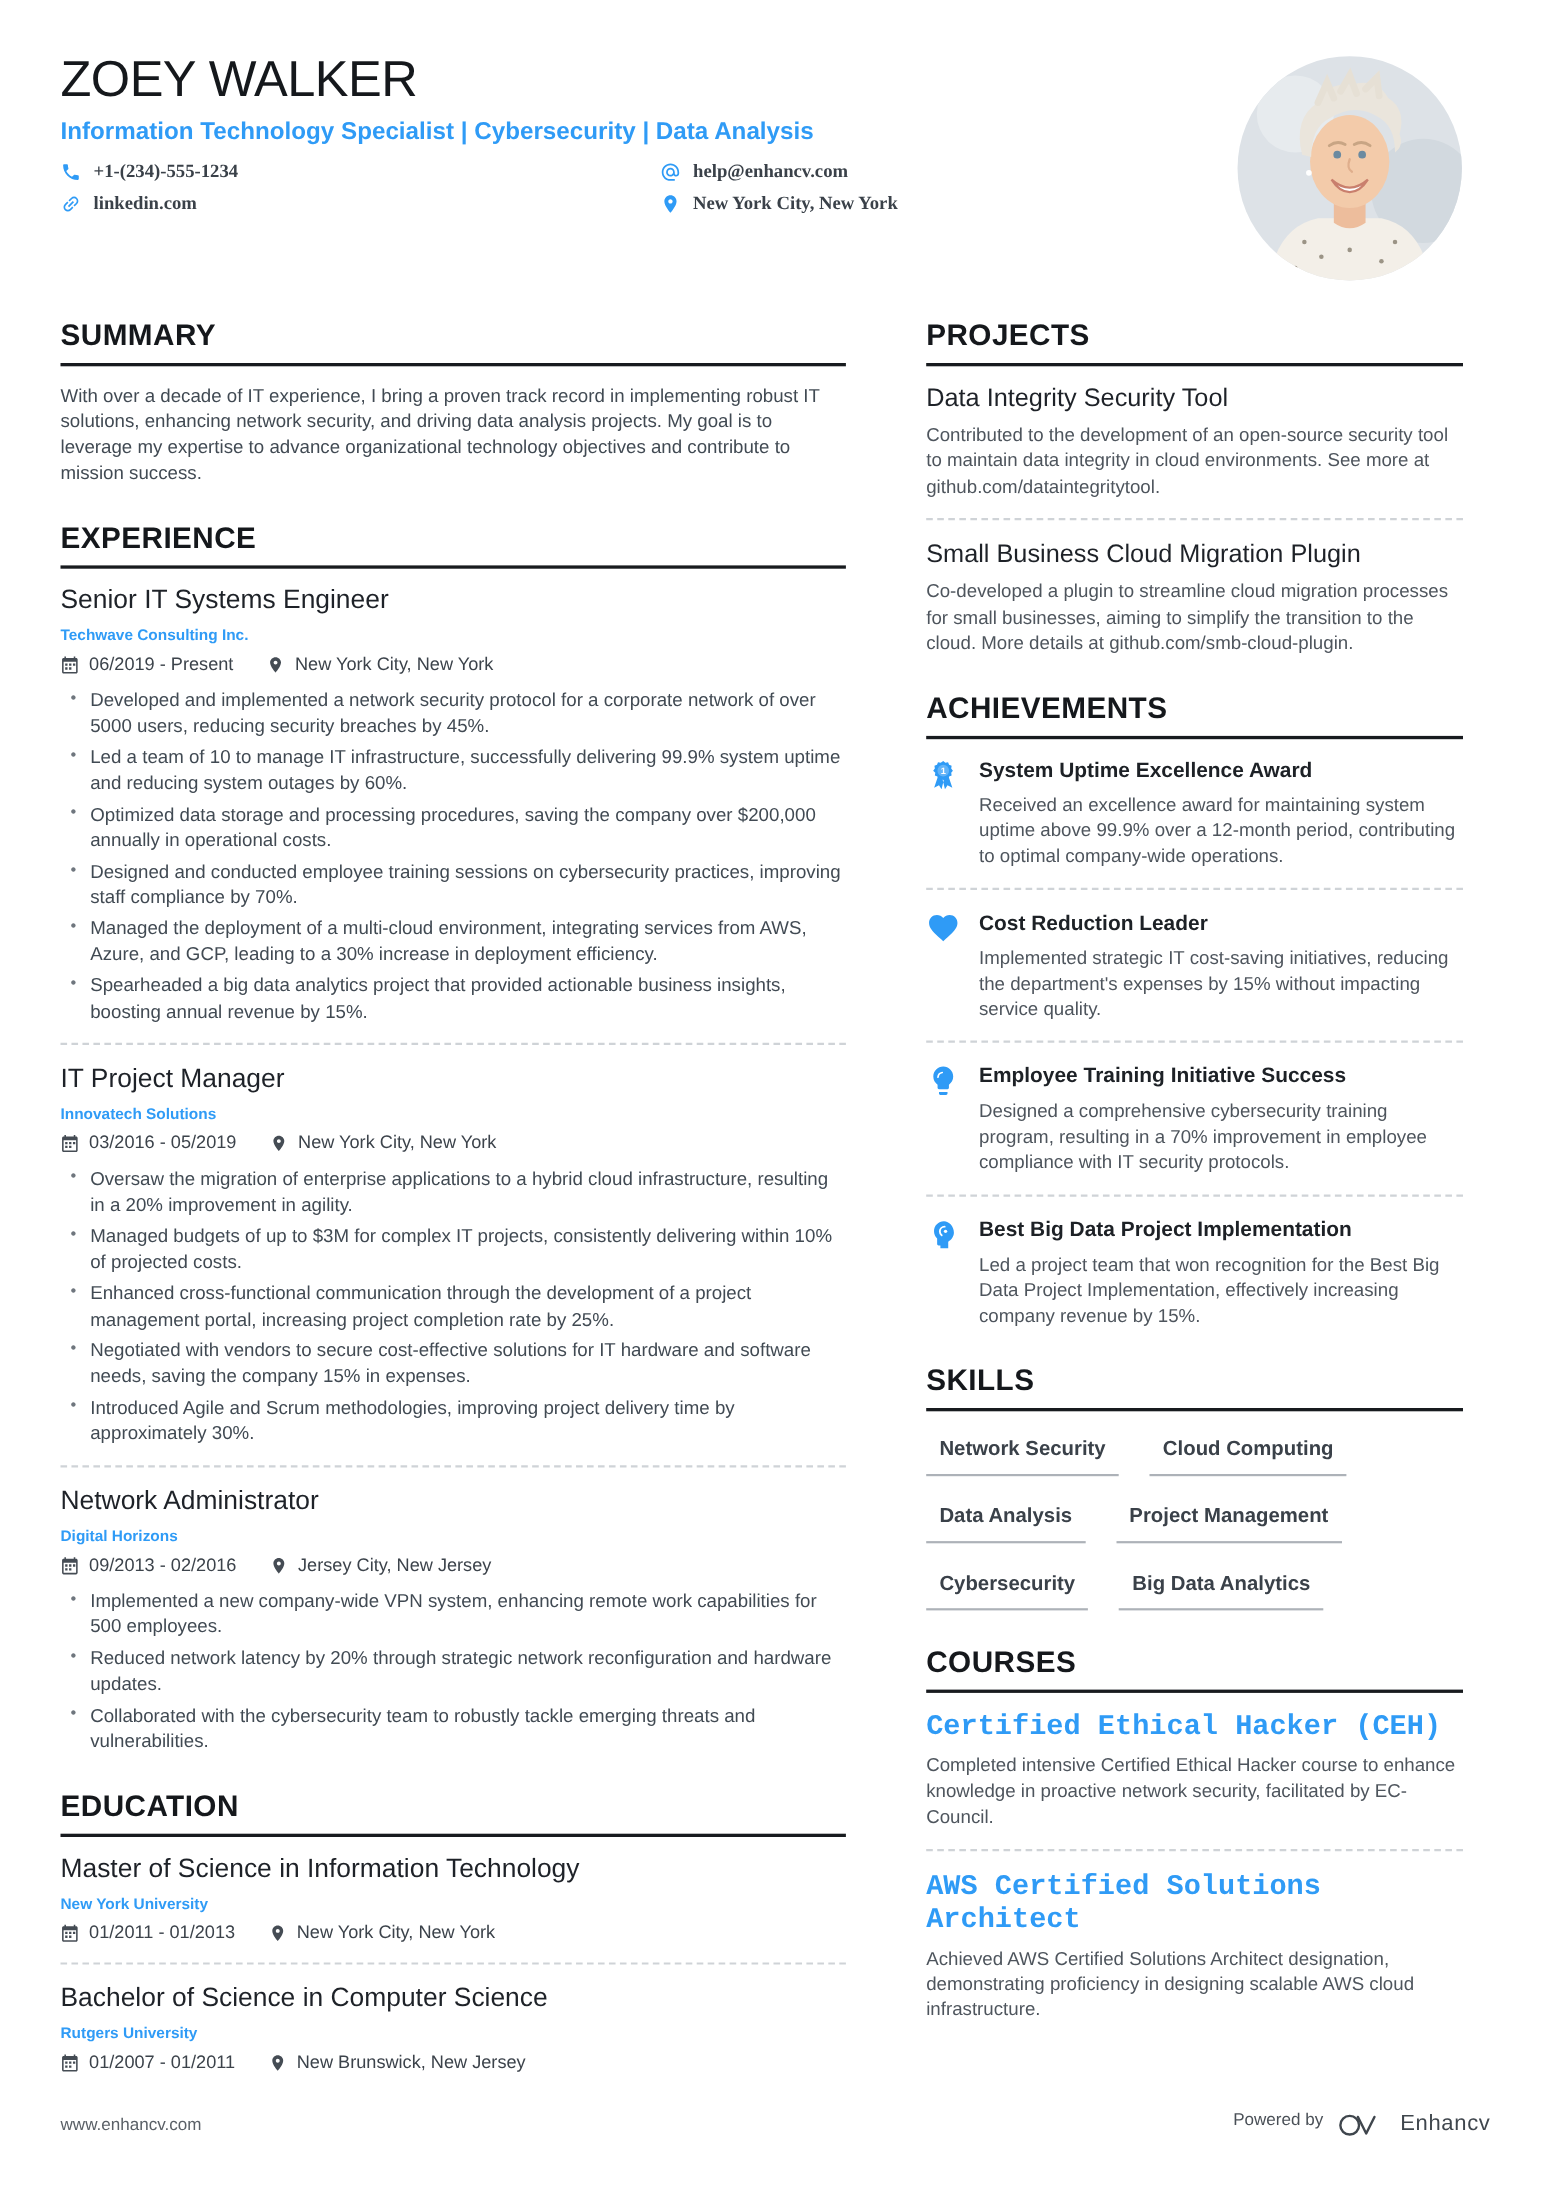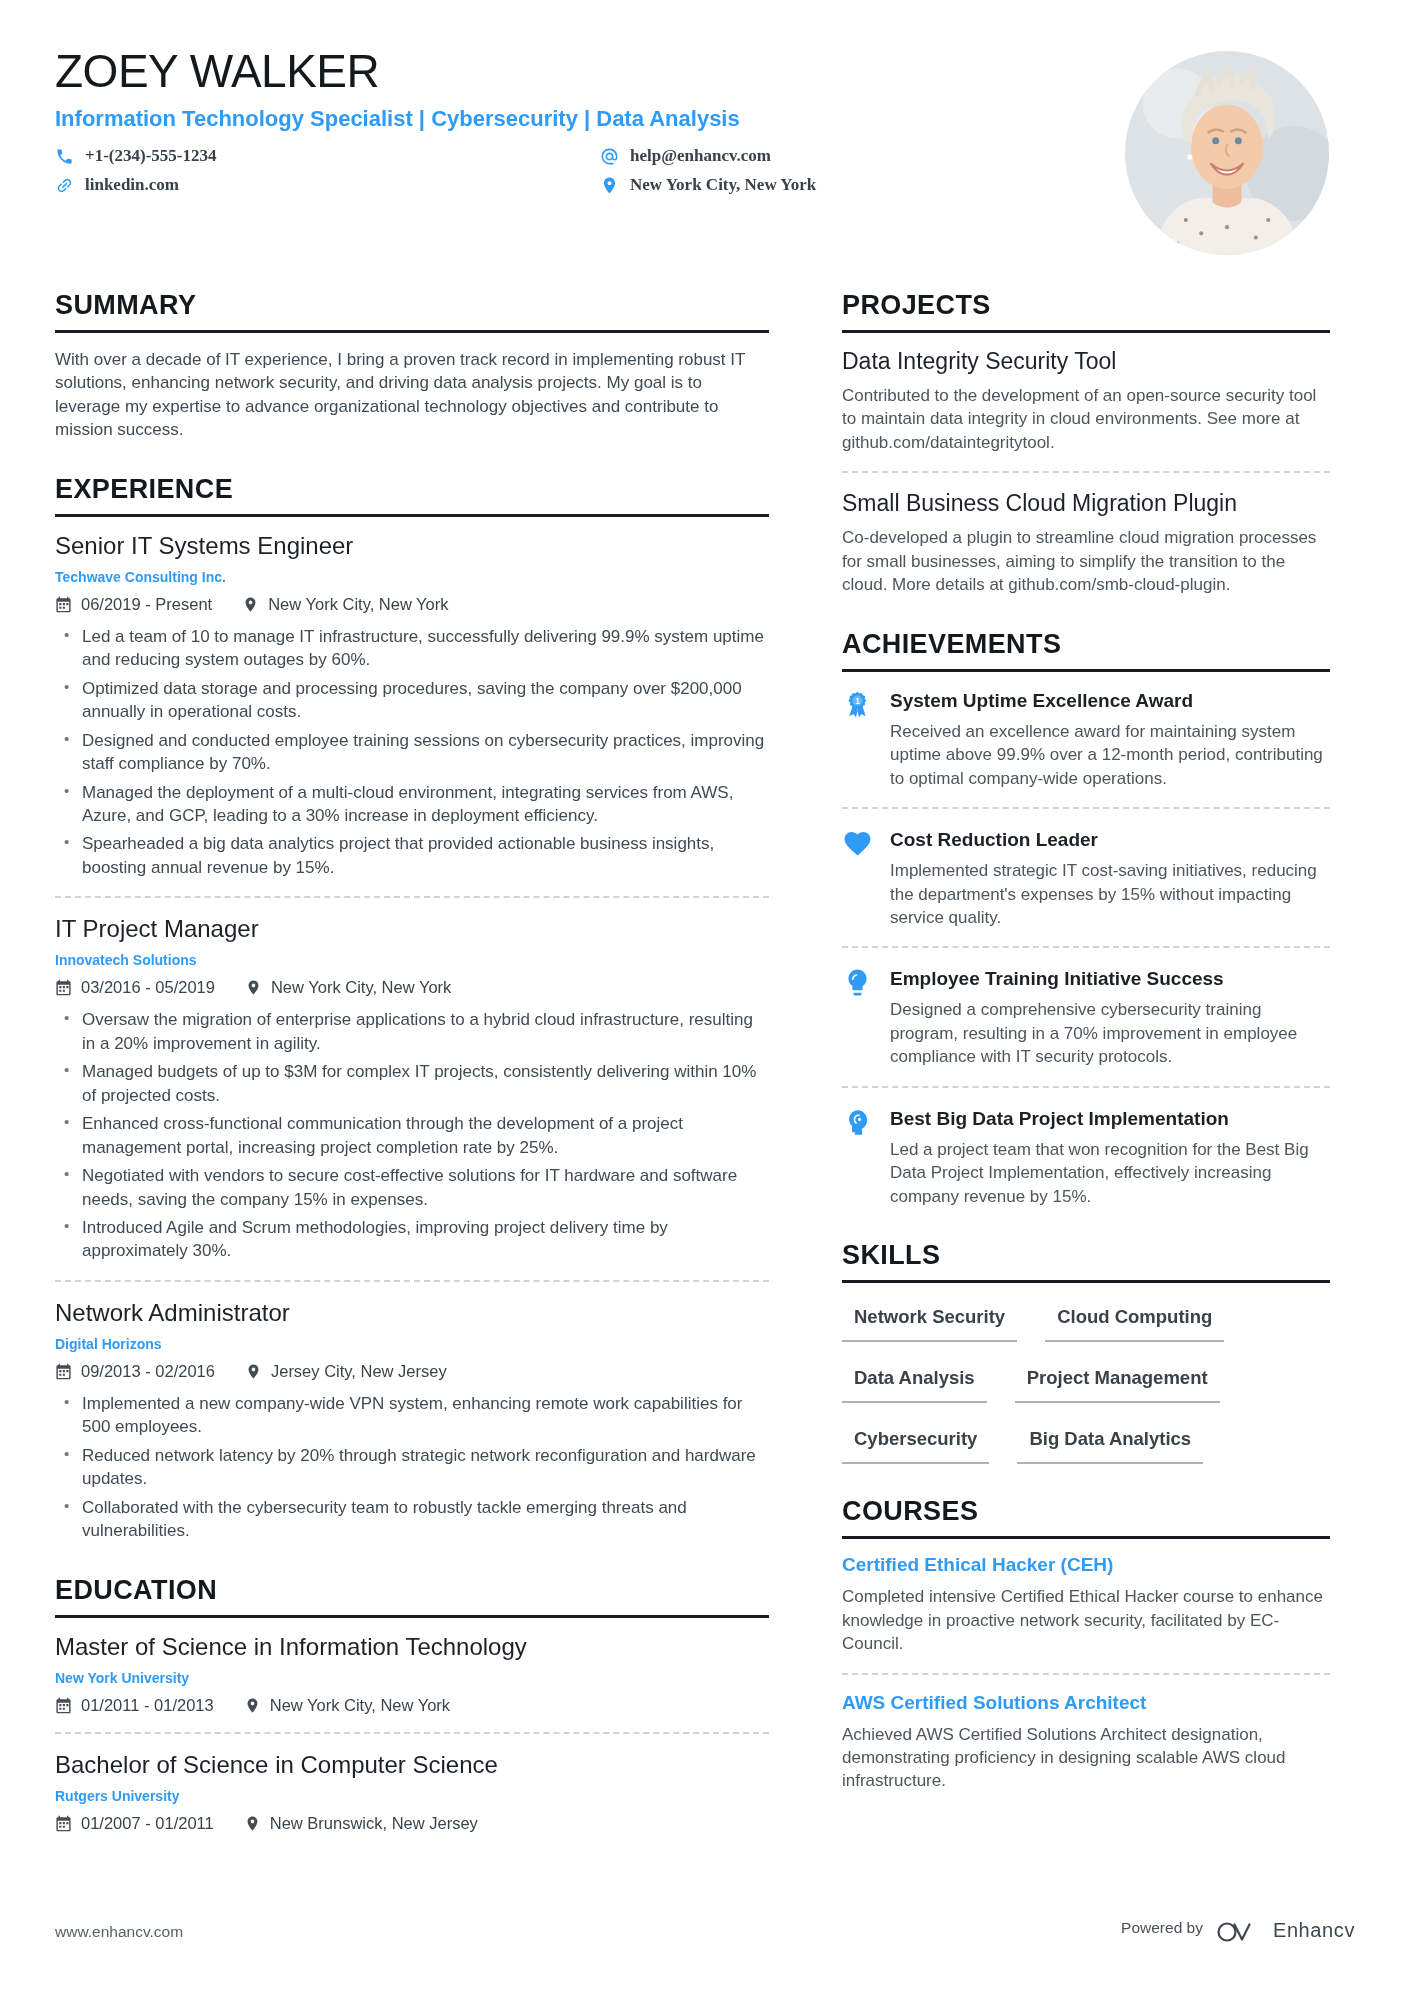--- a/index.html
+++ b/index.html
@@ -43,21 +43,21 @@
   .bullets li::before{content:"•";position:absolute;left:9px;top:0;color:#6f767e;font-size:15px;}
   .dashed{border:none;border-top:2px dashed var(--line);margin:17px 0;}
   
   .proj-title{font-size:23px;font-weight:400;color:var(--title);margin:3px 0 9px;}
   .para{font-size:17px;line-height:1.38;color:var(--muted);margin:0;}
   .ach{display:grid;grid-template-columns:48px 1fr;align-items:start;}
   .ach-icon svg{width:31px;height:31px;fill:var(--accent);margin-top:2px;}
   .ach-title{font-size:19px;font-weight:700;color:#1d2126;margin:3px 0 8px;}
   .skills-wrap{display:flex;flex-wrap:wrap;gap:25px 28px;padding-top:8px;}
   .skill{font-size:18.5px;font-weight:700;color:#3a4149;padding:0 12px 12px;border-bottom:2px solid #adb2b8;}
-  .course-title{font-size:19px;font-weight:700;color:var(--accent);margin:0 0 9px;}
+  .course-title{font-size:26px;font-weight:700;color:var(--accent);margin:0 0 9px;font-family:Liberation Mono, monospace;}
   
   .page-footer{position:absolute;left:55px;right:55px;bottom:50px;display:flex;justify-content:space-between;align-items:center;}
   .site{font-size:15.5px;color:#5a6067;cursor:pointer;text-align:center;}
   .powered{display:flex;align-items:flex-start;gap:12px;}
   .powered-label{font-size:15.5px;color:#4a5057;}
   .brand-logo svg{width:46px;height:26px;display:block;}
   .brand-name{font-size:20px;color:#3f464d;letter-spacing:0.6px;}
 </style>
 </head>
 <body>
@@ -158,20 +158,21 @@
             <span>06/2019 - Present</span>
           </span>
           <span class="meta-item">
             <svg viewBox="0 0 24 24">
                 <path d="M12 2C8.13 2 5 5.13 5 9c0 5.25 7 13 7 13s7-7.75 7-13c0-3.87-3.13-7-7-7zm0 9.5c-1.38 0-2.5-1.12-2.5-2.5s1.12-2.5 2.5-2.5 2.5 1.12 2.5 2.5-1.12 2.5-2.5 2.5z"></path>
               </svg>
             <span>New York City, New York</span>
           </span>
         </div>
         <ul class="bullets">
+          <li>Developed and implemented a network security protocol for a corporate network of over 5000 users, reducing security breaches by 45%.</li>
           <li>Led a team of 10 to manage IT infrastructure, successfully delivering 99.9% system uptime and reducing system outages by 60%.</li>
           <li>Optimized data storage and processing procedures, saving the company over $200,000 annually in operational costs.</li>
           <li>Designed and conducted employee training sessions on cybersecurity practices, improving staff compliance by 70%.</li>
           <li>Managed the deployment of a multi-cloud environment, integrating services from AWS, Azure, and GCP, leading to a 30% increase in deployment efficiency.</li>
           <li>Spearheaded a big data analytics project that provided actionable business insights, boosting annual revenue by 15%.</li>
         </ul>
       </div>
       <hr class="dashed">
 
       <div>

